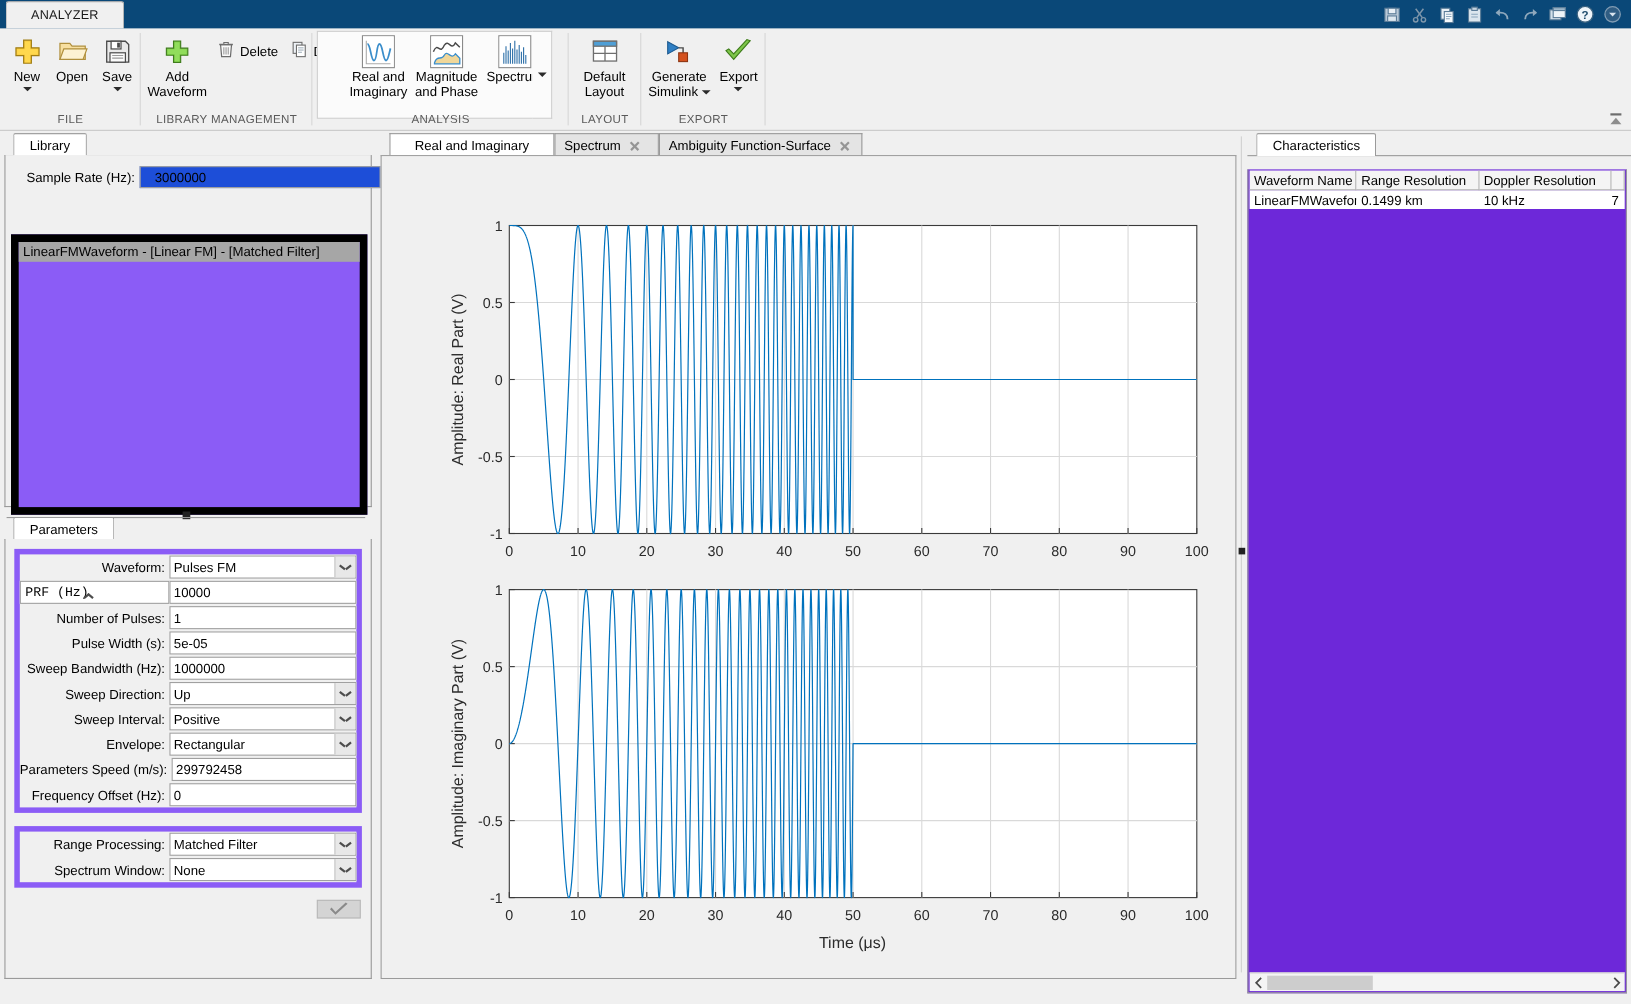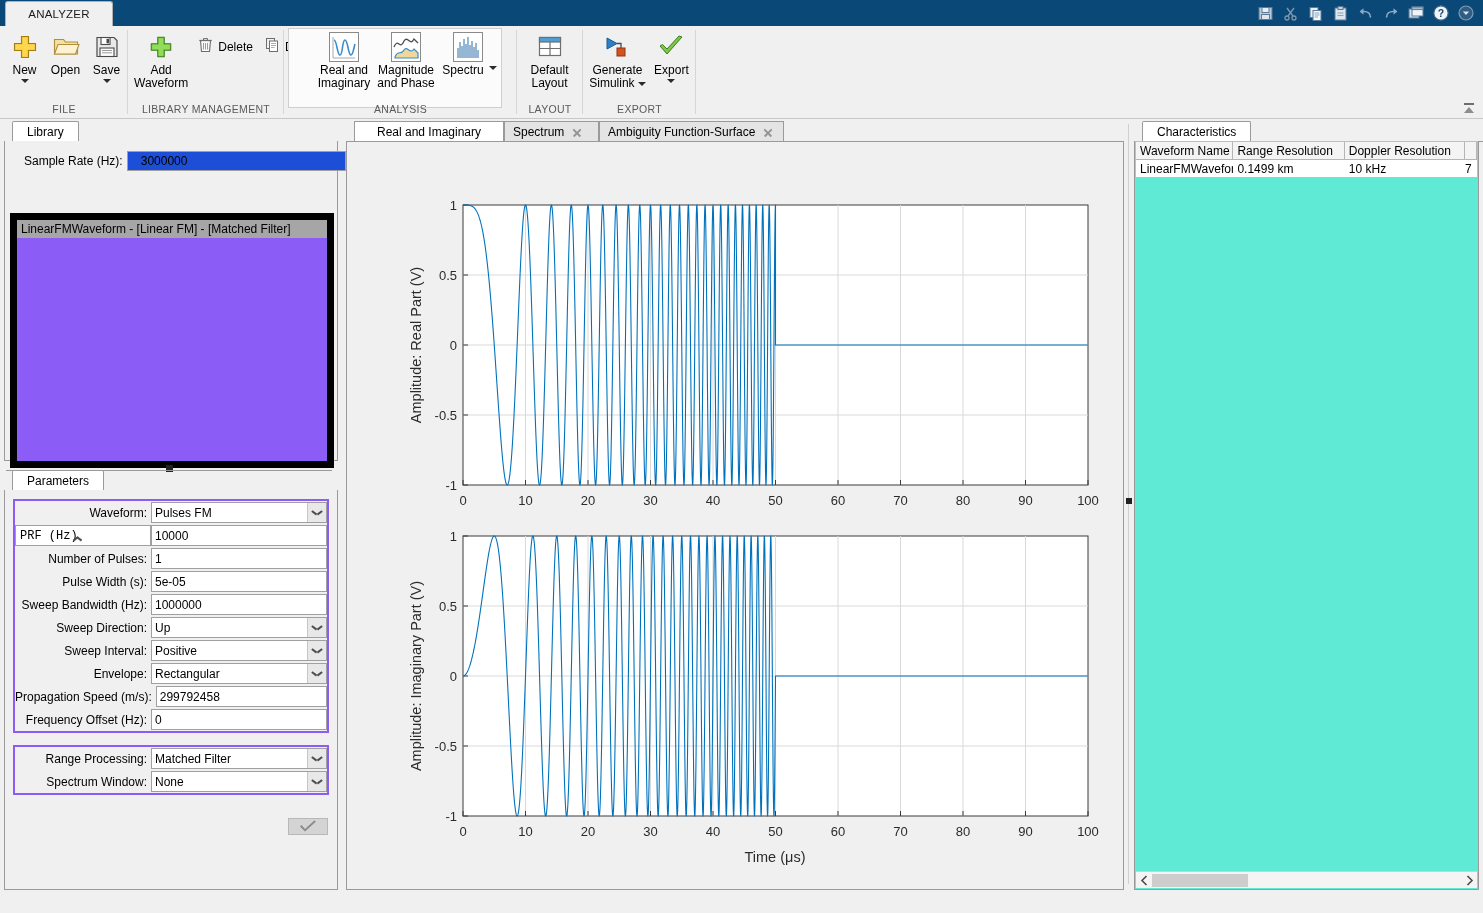--- a/index.html
+++ b/index.html
@@ -125,21 +125,21 @@
   }
   .hsplit-handle .dot { width: 7px; height: 7px; background: #222; }
   .hsplit-handle .ln { position: absolute; left: 6px; right: 6px; top: 8px; height: 1px; background: #9a9a9a; }
 
   
   .params-panel { position: absolute; left: 4px; top: 470px; width: 334px; height: 420px; }
   .params-body {
     position: absolute; left: 0; top: 20px; width: 334px; height: 400px;
     border: 1px solid #9a9a9a; border-top: none; background: #f0f0f0;
   }
-  .pgroup { border: 2px solid #8b5cf6; background: #f0f0f0; margin: 0; }
+  .pgroup { border: 5px solid #8b5cf6; background: #f0f0f0; margin: 0; }
   .prow { display: flex; align-items: center; height: 23px; }
   .plabel { flex: 0 0 136px; text-align: right; padding-right: 4px; font-size: 12px; white-space: nowrap; }
   .pfield {
     flex: 1 1 auto; height: 21px; background: #fff; border: 1px solid #a0a0a0;
     display: flex; align-items: center; padding: 0 3px; font-size: 12px; overflow: hidden;
   }
   .pselect {
     flex: 1 1 auto; height: 21px; background: #fff; border: 1px solid #a0a0a0;
     display: flex; align-items: center; padding: 0 0 0 3px; font-size: 12px; position: relative;
   }
@@ -185,22 +185,22 @@
     background: #f0f0f0; border: 1px solid #9a9a9a;
   }
   .vsplit-dot {
     position: absolute; left: 1126px; top: 498px; width: 6px; height: 6px; background: #222;
   }
   .vsplit-line { position: absolute; left: 1128px; top: 124px; width: 1px; height: 760px; background: #d0d0d0; }
 
   
   .char-panel { position: absolute; left: 1134px; top: 121px; width: 374px; height: 769px; }
   .char-body {
-    position: absolute; left: 0; top: 20px; width: 345px; height: 749px;
-    border: 1px solid #9a9a9a; border-top: none; background: #5eead4;
+    position: absolute; left: 0; top: 33px; width: 345px; height: 749px;
+    border: 1px solid #9a9a9a; border-top: none; background: #6d28d9;
   }
   .char-table { position: absolute; left: 1px; top: 1px; right: 1px; }
   .char-hrow { display: flex; height: 18px; background: #f4f4f4; }
   .char-hcell {
     border-right: 1px solid #b5b5b5; border-bottom: 1px solid #b5b5b5;
     display: flex; align-items: center; padding-left: 4px; font-size: 12px;
     overflow: hidden; white-space: nowrap;
   }
   .char-drow { display: flex; height: 17px; background: #fff; }
   .char-dcell {
@@ -579,21 +579,21 @@
           <div class="plabel">Envelope:</div>
           <div class="pselect">
             <span>Rectangular</span>
             <span class="arrowbox">
                 <i class="chev"></i>
               </span>
           </div>
         </div>
 
         <div class="prow">
-          <div class="plabel">Propagation Speed (m/s):</div>
+          <div class="plabel">Parameters Speed (m/s):</div>
           <div class="pfield">
             <span>299792458</span>
           </div>
         </div>
 
         <div class="prow">
           <div class="plabel">Frequency Offset (Hz):</div>
           <div class="pfield">
             <span>0</span>
           </div>

